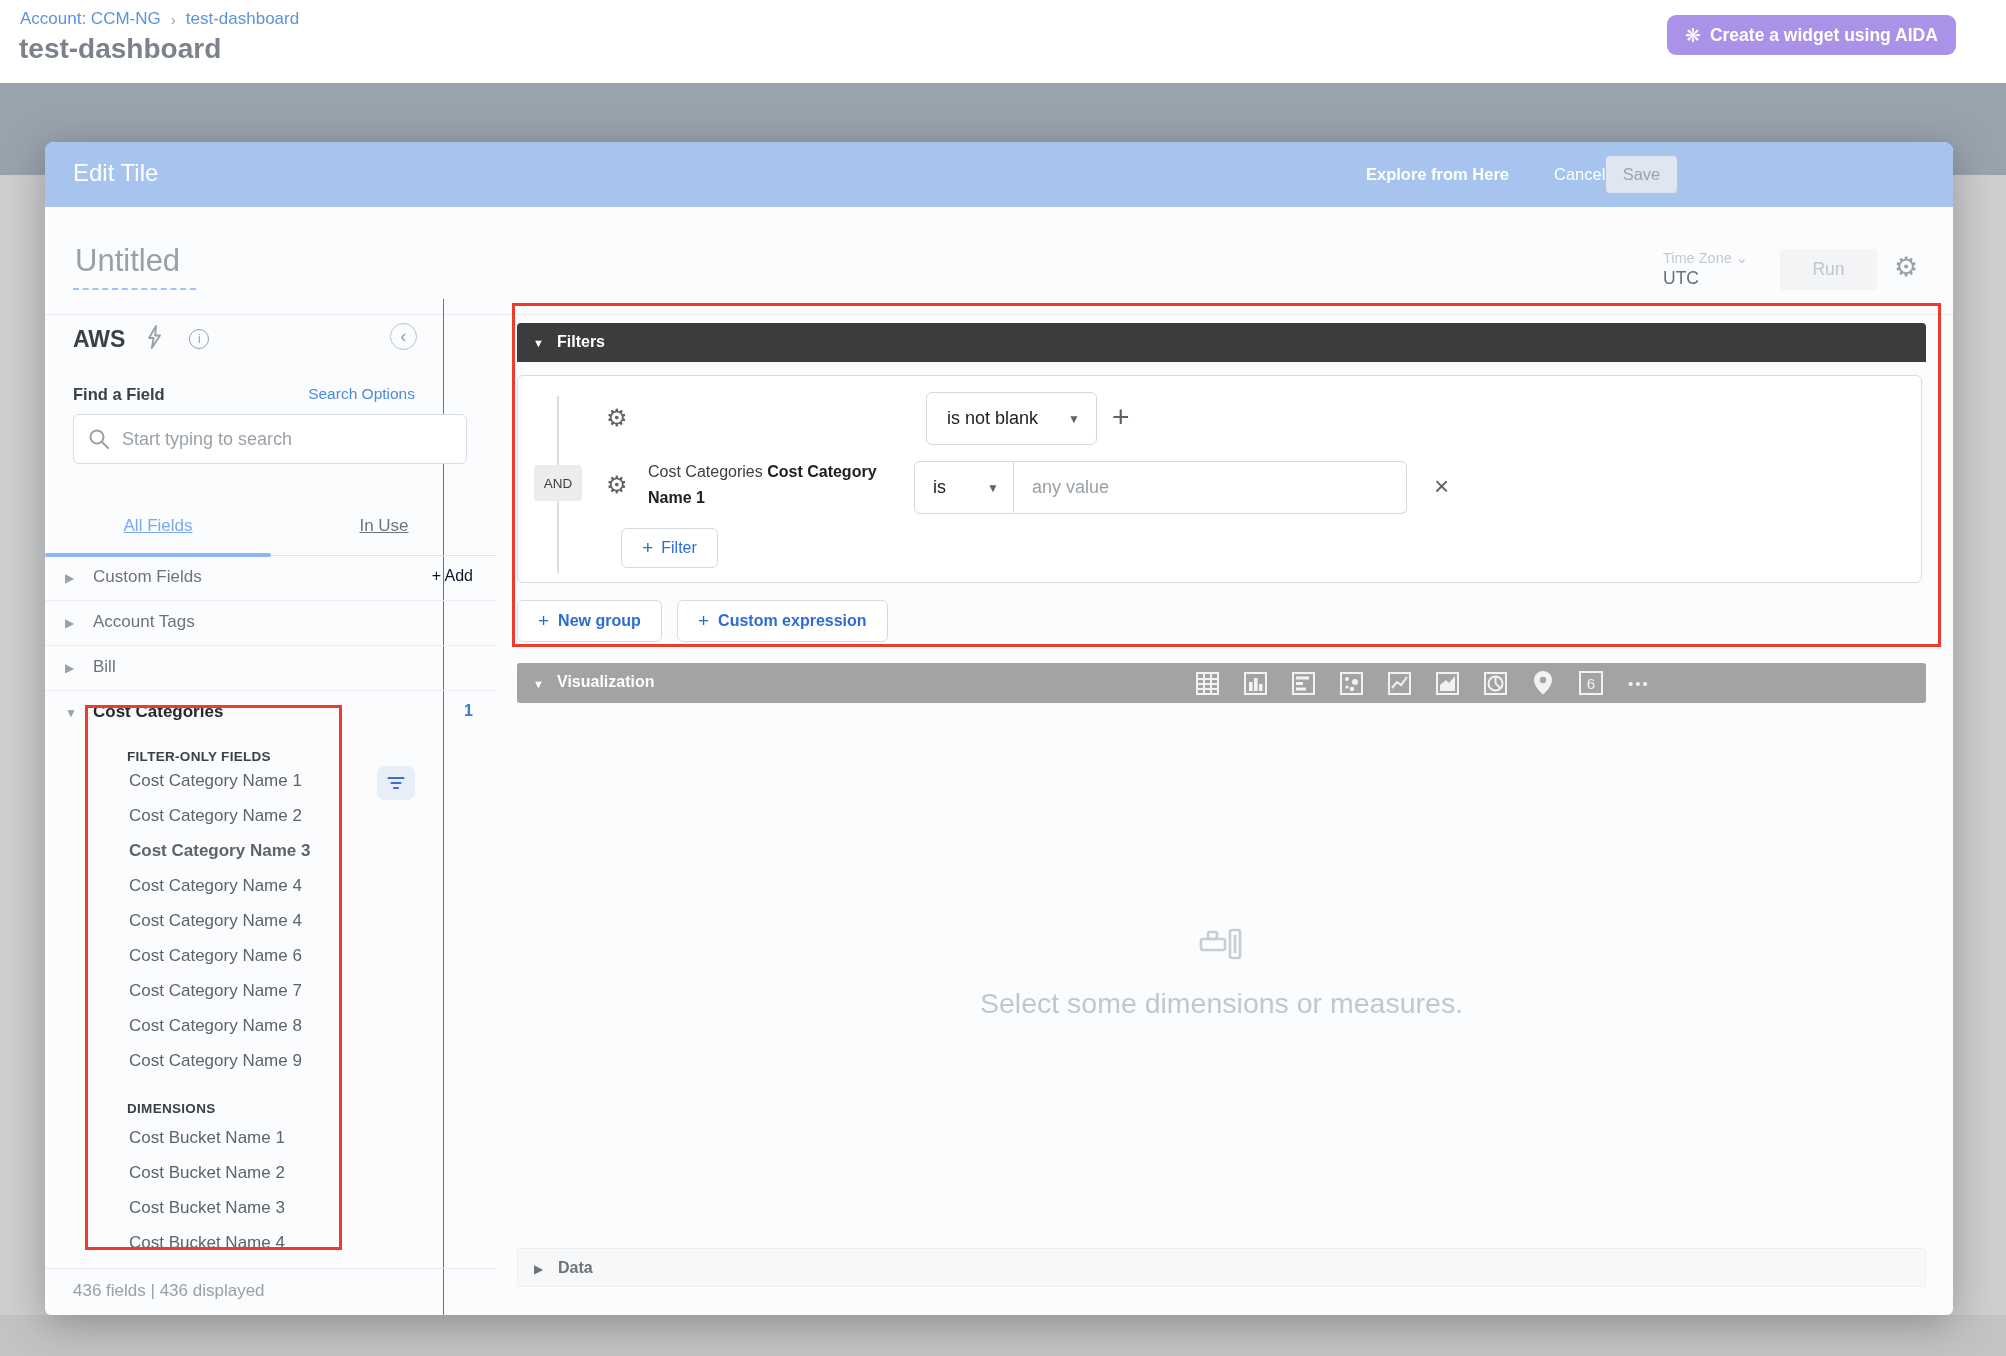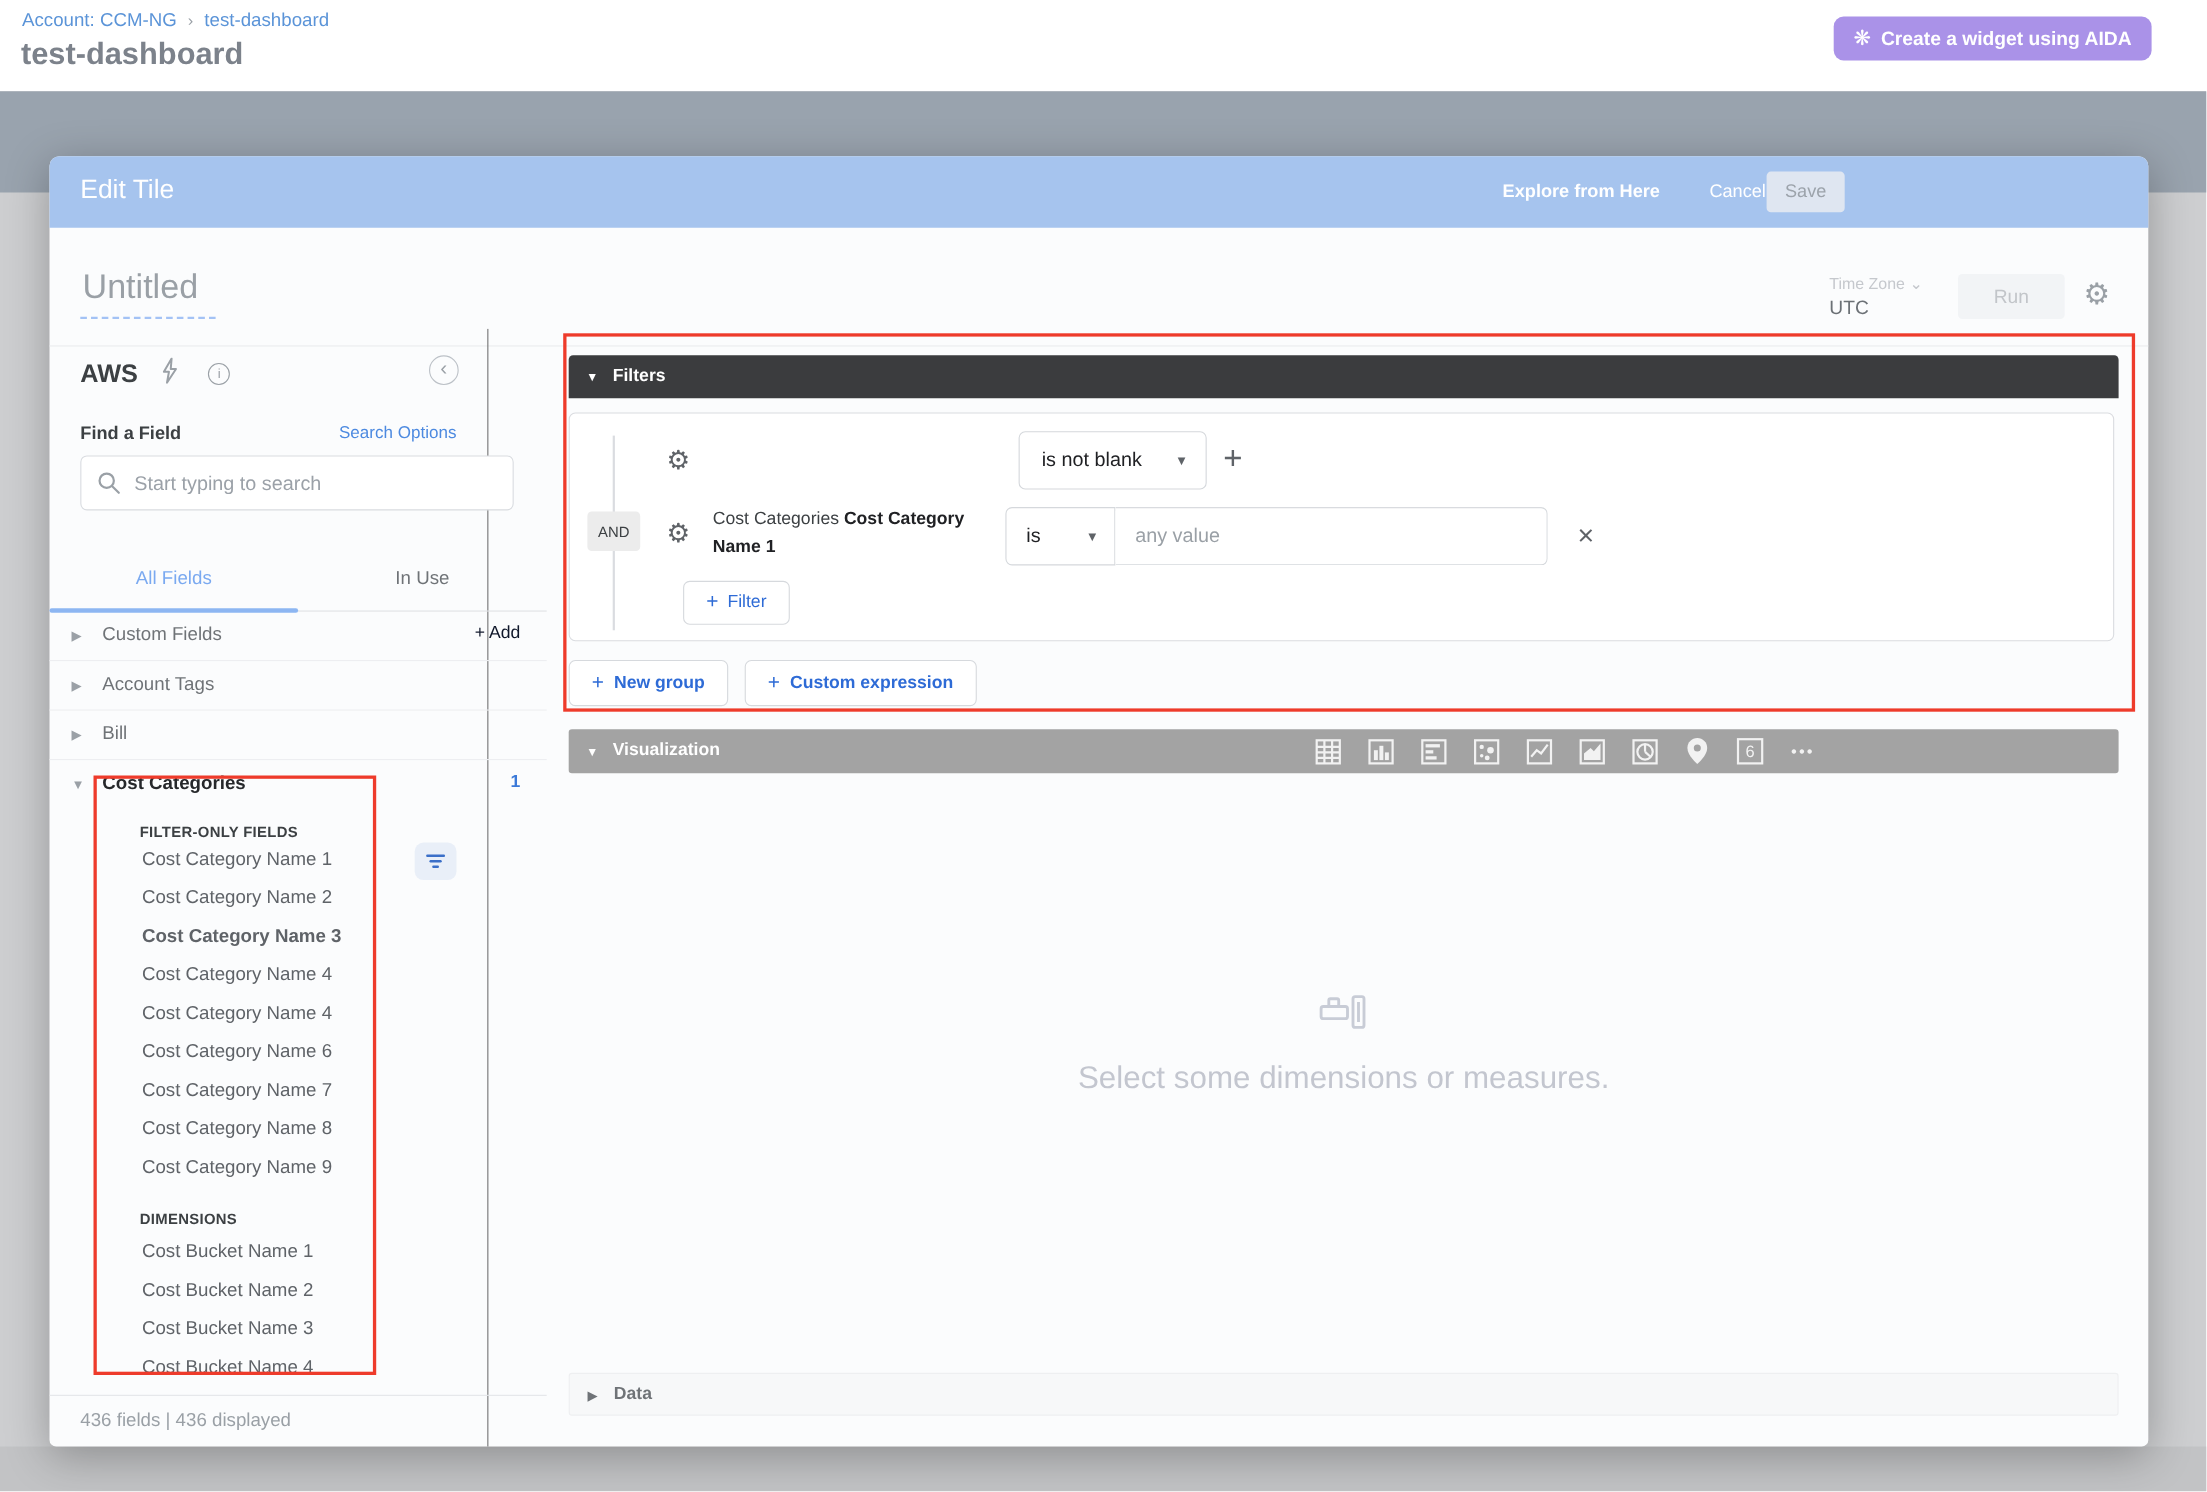--- a/index.html
+++ b/index.html
@@ -55,21 +55,21 @@
     border-radius:50%; color:#9aa0a6; font-size:19px; display:flex; align-items:center; justify-content:center; padding-bottom:2px; }
   .find-label { position:absolute; left:28px; top:86px; font-size:16.5px; font-weight:bold; color:#3c4043; }
   .search-options { position:absolute; right:28px; top:86px; font-size:15.5px; color:#4d8ae0; }
   .search-box { position:absolute; left:28px; top:115px; width:394px; height:50px; border:1.5px solid #d9dce0;
     border-radius:6px; background:#fff; display:flex; align-items:center; padding:0 14px; gap:12px; }
   .search-box svg { flex:none; }
   .search-input { border:none; outline:none; font-size:18px; color:#3c4043; width:100%; background:transparent;
     font-family:"Liberation Sans", sans-serif; }
   .search-input::placeholder { color:#9ba1a8; }
   .tabs { position:absolute; left:0; top:205px; width:452px; height:52px; border-bottom:1px solid #e0e2e5; }
-  .tab { position:absolute; top:12px; font-size:17px; }
+  .tab { position:absolute; top:12px; font-size:17px;text-decoration:underline; }
   .tab-all { left:0; width:226px; text-align:center; color:#7aa9f0; }
   .tab-inuse { left:226px; width:226px; text-align:center; color:#6f7377; }
   .tab-underline { position:absolute; left:0; bottom:-2px; width:226px; height:4px; background:#8db6f2; border-radius:2px; }
   .sec-row { position:absolute; left:0; width:452px; height:45px; border-bottom:1px solid #edeef1; }
   .sec-caret { position:absolute; left:20px; top:15px; font-size:12px; color:#9aa0a6; }
   .sec-label { position:absolute; left:48px; top:11px; font-size:17px; color:#6f7377; }
   .sec-action { position:absolute; right:24px; top:11px; font-size:16px; color:#0f172a; }
   .sec-bold .sec-label { font-weight:bold; color:#26282b; }
   .sec-count { position:absolute; right:24px; top:11px; font-size:16px; color:#3b79d8; font-weight:bold; }
   .list-h { position:absolute; left:82px; font-size:13.5px; font-weight:bold; color:#3c4043; letter-spacing:.3px; }
@@ -110,21 +110,21 @@
   .plus-g { font-weight:normal; font-size:19px; }
   
   .viz-bar { position:absolute; left:472px; top:521px; width:1409px; height:40px; background:#a3a3a3; border-radius:3px; color:#fff; }
   .viz-bar .caret { position:absolute; left:16px; top:15px; font-size:11px; }
   .viz-bar .lbl { position:absolute; left:40px; top:10px; font-size:16px; font-weight:bold; }
   .viz-icons { position:absolute; left:677px; top:7px; display:flex; gap:22px; align-items:center; }
   .viz-ico { width:26px; height:26px; display:flex; align-items:center; justify-content:center; }
   .sv-box { width:24px; height:24px; border:2px solid #f2f2f2; color:#f2f2f2; font-size:15px;
     display:flex; align-items:center; justify-content:center; }
   .more-dots { color:#f2f2f2; font-size:15px; letter-spacing:2px; }
-  .empty-wrap { position:absolute; left:472px; top:761px; width:1409px; text-align:center; }
+  .empty-wrap { position:absolute; left:472px; top:785px; width:1409px; text-align:center; }
   .empty-msg { margin-top:22px; font-size:28.5px; color:#c3c6cf; }
   .data-row { position:absolute; left:472px; top:1106px; width:1409px; height:39px; background:#f7f8f9;
     border:1px solid #eeeff1; border-radius:3px; color:#6f7377; }
   .data-row .caret { position:absolute; left:16px; top:13px; font-size:12px; }
   .data-row .lbl { position:absolute; left:40px; top:10px; font-size:16px; font-weight:bold; }
   
   .anno { position:absolute; border:3px solid #ee3b2b; z-index:50; pointer-events:none; }
   .anno-filters { left:512px; top:303px; width:1429px; height:344px; }
   .anno-fields { left:85px; top:705px; width:257px; height:545px; }
 </style>

